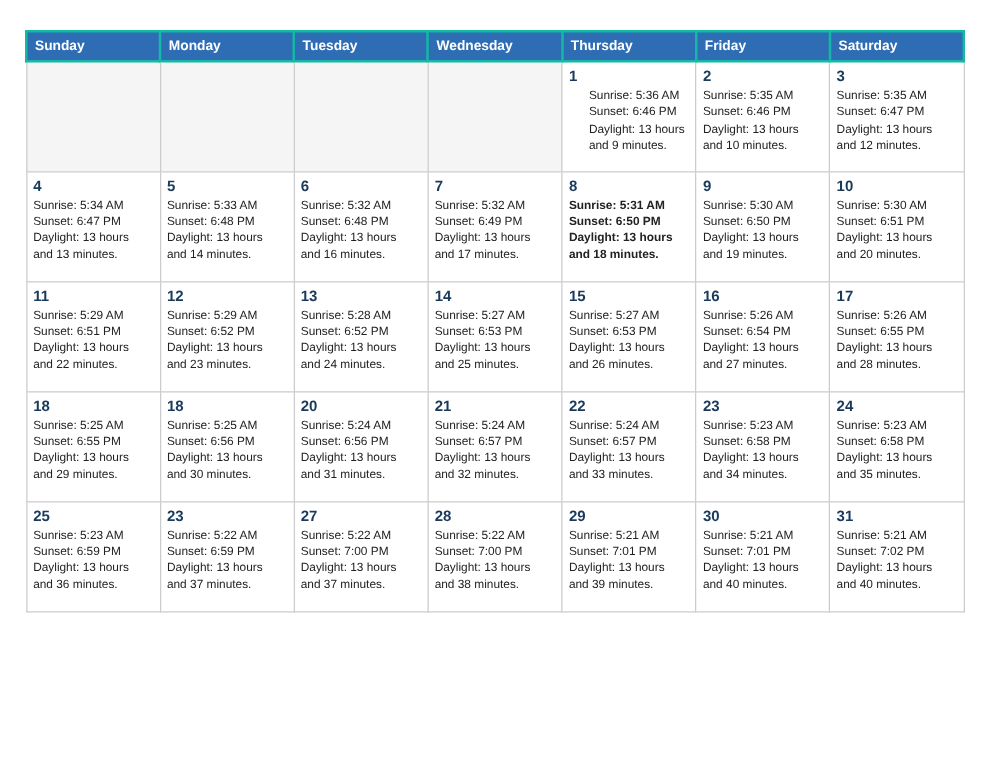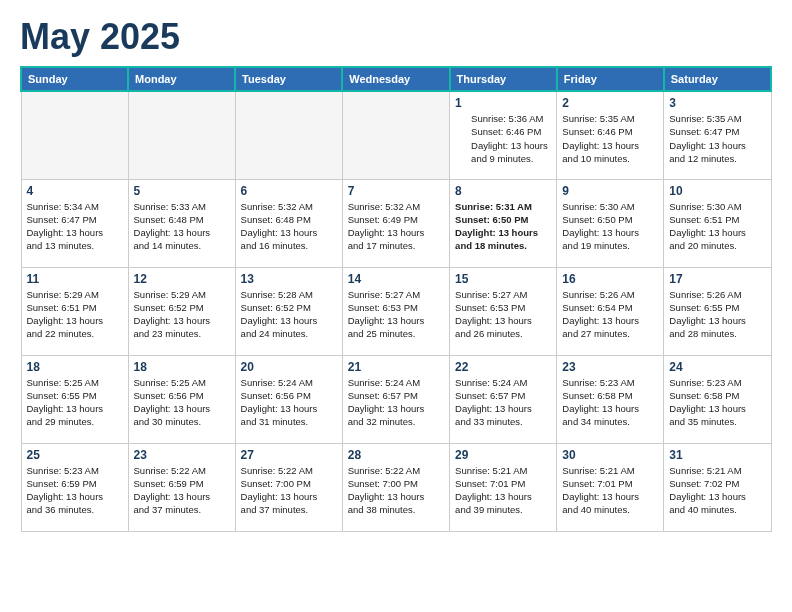--- a/index.html
+++ b/index.html
@@ -81,21 +81,20 @@
     }
     .week-row td {
       height: 88px;
     }
   </style>
 </head>
 <body>
 
 <div class="header">
   <div class="title-block">
-    <div class="month-title">May 2025</div>
   </div>
 </div>
 
 <table class="calendar">
   <thead>
     <tr>
     <th>Sunday</th>
         <th>Monday</th>
         <th>Tuesday</th>
         <th>Wednesday</th>

